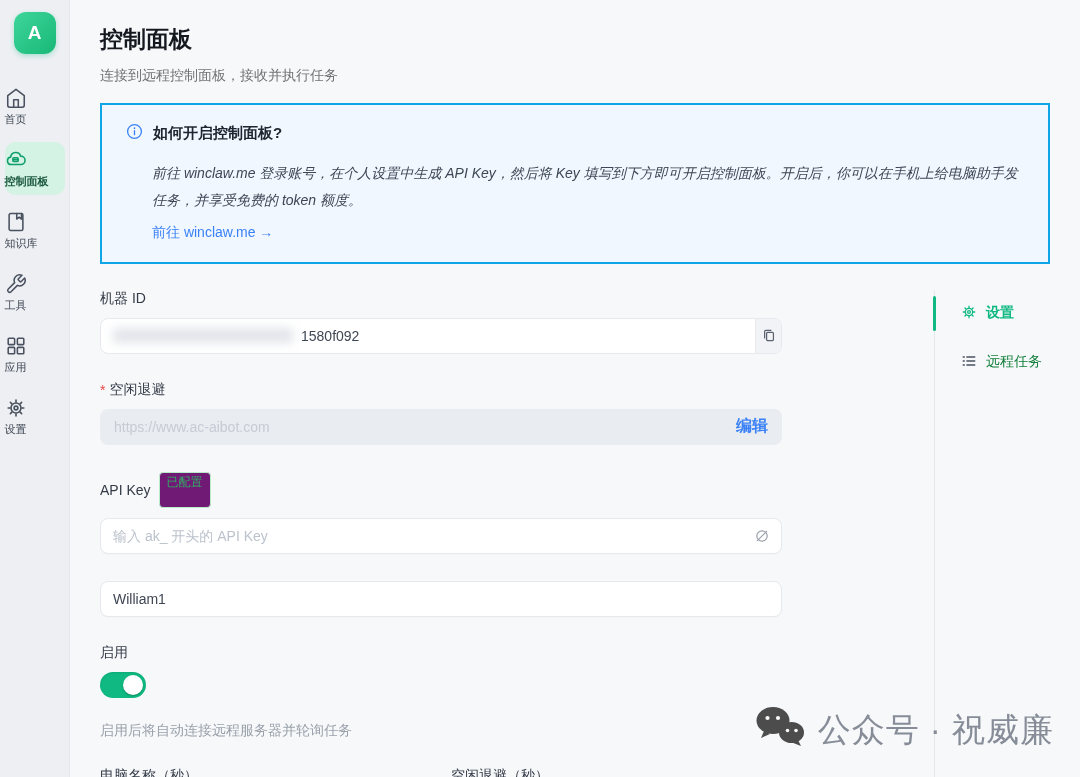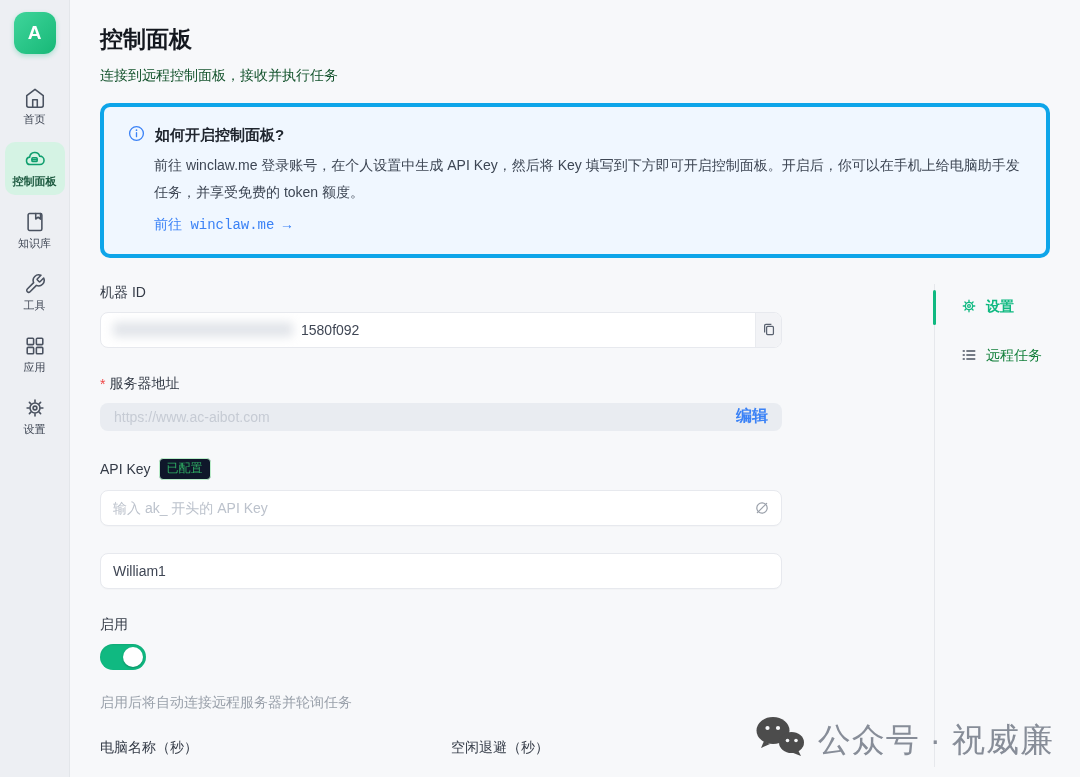--- a/index.html
+++ b/index.html
@@ -18,43 +18,43 @@
   .logo {
     margin-top:12px; width:42px; height:42px; border-radius:12px;
     background:linear-gradient(135deg,#3fd59b,#17b877);
     display:flex; align-items:center; justify-content:center;
     color:#fff; font-weight:bold; font-size:19px;
     box-shadow:0 2px 5px rgba(16,185,129,.3);
   }
   .nav { margin-top:26px; display:flex; flex-direction:column; align-items:center; gap:9px; }
   .nav-item {
     width:60px; padding:7px 0 6px; border-radius:10px; cursor:pointer;
-    display:flex; flex-direction:column; align-items:center; gap:3px;
+    display:flex; flex-direction:column; align-items:flex-start; gap:3px;
   }
   .nav-item .lbl { font-size:11px; color:#3f4654; white-space:nowrap; }
   .nav-item svg { display:block; }
   .nav-item.active { background:#d5f3e4; }
   .nav-item.active .lbl { color:#1d5a40; font-weight:bold; }
 
   
   .main { position:absolute; left:70px; right:0; top:0; bottom:0; padding:16px 30px 0; }
   .page-title { font-size:23px; font-weight:bold; color:#14181f; margin:8px 0 12px; }
-  .page-subtitle { font-size:14px; color:#14532d; }
+  .page-subtitle { font-size:14px; color:#737373; }
 
   .info-box {
-    margin-top:18px; background:#f0f7ff; border:4px solid #0ea5e9;
-    border-radius:10px; padding:18px 24px 20px;
+    margin-top:18px; background:#f0f7ff; border:2px solid #0ea5e9;
+    border-radius:0; padding:18px 24px 20px;
   }
   .info-head { display:flex; align-items:center; gap:10px; }
   .info-title { font-size:15px; font-weight:bold; color:#20262f; }
   .info-body {
-    margin:6px 0 0 26px; font-size:14px; color:#3d4654;
-    line-height:1.95; max-width:900px;
-  }
-  .info-link { display:inline-block; margin:9px 0 0 26px; font-size:14px; color:#3b82f6; text-decoration:none; cursor:pointer;font-family:Liberation Mono, monospace; }
+    margin:16px 0 0 26px; font-size:14px; color:#3d4654;
+    line-height:1.95; max-width:900px;font-style:italic;
+  }
+  .info-link { display:inline-block; margin:9px 0 0 26px; font-size:14px; color:#3b82f6; text-decoration:none; cursor:pointer; }
 
   .content-row { display:flex; margin-top:26px; }
   .form-col { width:682px; flex:none; }
 
   .field-group { margin-bottom:27px; }
   .field-label { font-size:14px; color:#343b47; margin-bottom:10px; display:flex; align-items:center; }
   .req { color:#ef4444; margin-right:4px; }
   .text-input {
     width:100%; height:36px; background:#fff; border:1px solid #e7e9ee;
     border-radius:8px; padding:0 12px; font-size:14px; color:#3f4654;
@@ -68,29 +68,29 @@
     overflow:hidden; background:#fff;
   }
   .id-value { flex:1; display:flex; align-items:center; padding:0 12px; font-size:14px; color:#3f4654;text-align:right; }
   .id-blur { width:180px; height:15px; background:#e2e5ea; border-radius:3px; filter:blur(5px); margin-right:8px; }
   .copy-btn {
     width:26px; background:#f2f3f6; border-left:1px solid #e9ebef;
     display:flex; align-items:center; justify-content:center; cursor:pointer;
   }
 
   .server-input {
-    height:28px; background:#e9ecf1; border-radius:8px; padding:0 14px;
+    height:36px; background:#e9ecf1; border-radius:8px; padding:0 14px;
     display:flex; align-items:center; justify-content:space-between;
   }
   .server-ph { font-size:14px; color:#c6cbd4; }
   .edit-link { font-size:16px; color:#3b82f6; font-weight:bold; cursor:pointer; }
 
   .badge {
-    margin-left:8px; font-size:12px; color:#2fae63; background:#0f172a;
-    border:1px solid #b9ecc9; border-radius:4px; padding:1px 7px 2px;
+    margin-left:8px; font-size:12px; color:#2fae63; background:#701a75;
+    border:1px solid #b9ecc9; border-radius:4px; padding:1px 7px 16px;
   }
   .apikey-wrap { position:relative; }
   .eye-btn { position:absolute; right:12px; top:10px; cursor:pointer; line-height:0; }
 
   .toggle {
     width:46px; height:26px; border-radius:13px; background:#10b981;
     position:relative; cursor:pointer; box-shadow:inset 0 1px 2px rgba(0,0,0,.08);
   }
   .toggle .knob {
     position:absolute; right:3px; top:3px; width:20px; height:20px;
@@ -111,21 +111,21 @@
     color:#15803d; margin-bottom:30px; cursor:pointer; position:relative;
   }
   .rnav-item.active { color:#10b981; font-weight:bold; }
   .rnav-item.active::before {
     content:""; position:absolute; left:-28px; top:-8px; bottom:-8px;
     width:3px; background:#10b981; border-radius:2px;
   }
 
   
   .watermark {
-    position:absolute; right:26px; bottom:12px; z-index:40;
+    position:absolute; right:26px; bottom:22px; z-index:40;
     display:flex; align-items:center; gap:12px;
     color:#878d98; font-size:33px; font-weight:500; letter-spacing:1px;
   }
 </style>
 </head>
 <body>
 
 <div class="sidebar">
   <div class="logo">
     <span>A</span>
@@ -232,21 +232,21 @@
               <rect x="6.5" y="6.5" width="10" height="12" rx="1.5"></rect>
               <path d="M13.5 3.5h-8A1.9 1.9 0 0 0 3.6 5.4v10"></path>
             </svg>
           </div>
         </div>
       </div>
 
       <div class="field-group">
         <div class="field-label">
           <span class="req">*</span>
-          <span>服务器地址</span>
+          <span>空闲退避</span>
         </div>
         <div class="server-input">
           <span class="server-ph">https://www.ac-aibot.com</span>
           <span class="edit-link">编辑</span>
         </div>
       </div>
 
       <div class="field-group">
         <div class="field-label">
           <span>API Key</span>

